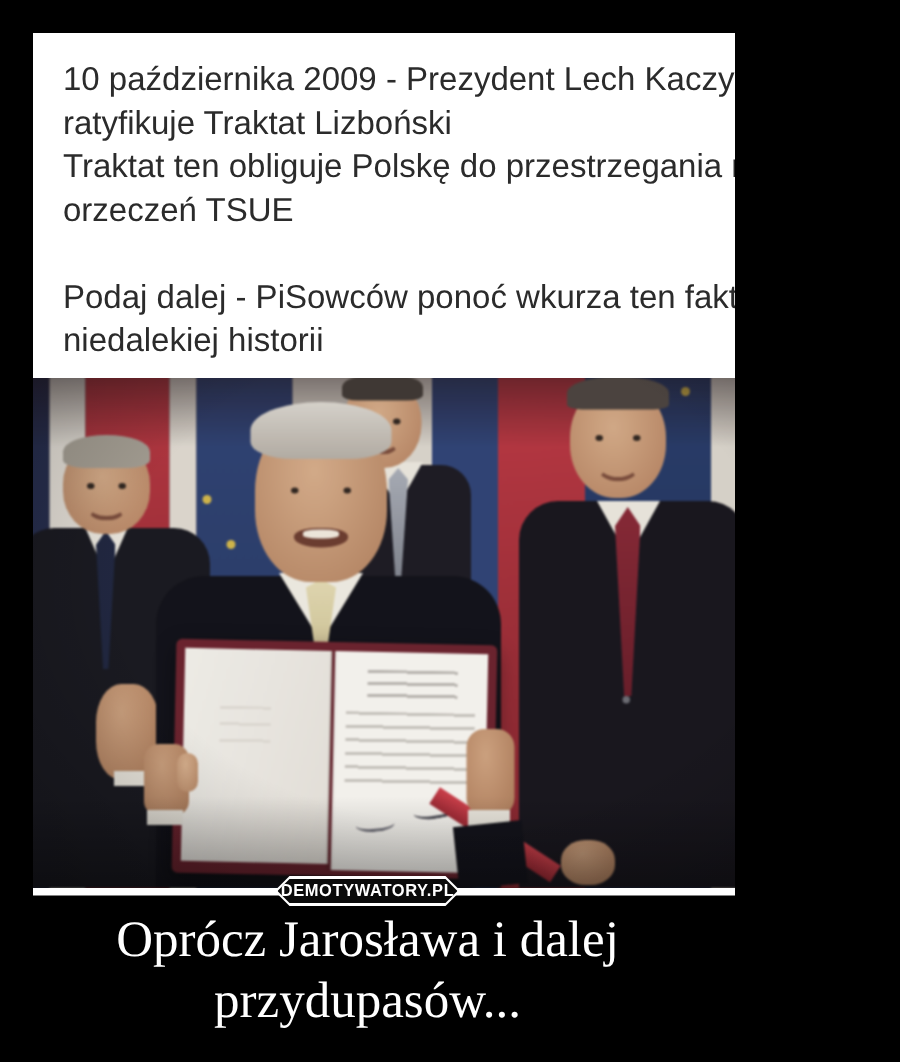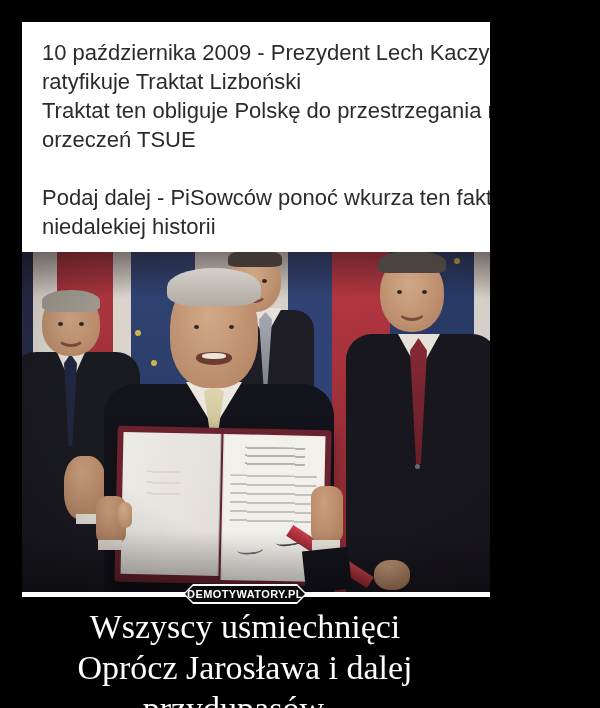--- a/index.html
+++ b/index.html
@@ -260,16 +260,15 @@
     </div>
   </div>
 
   <div class="badge">
     <div class="badge-inner">
       <span>DEMOTYWATORY.PL</span>
     </div>
   </div>
 
   <div class="caption">
-    <div>Wszyscy uśmiechnięci</div>
     <div>Oprócz Jarosława i dalej przydupasów...</div>
   </div>
 </div>
 
 </body></html>

